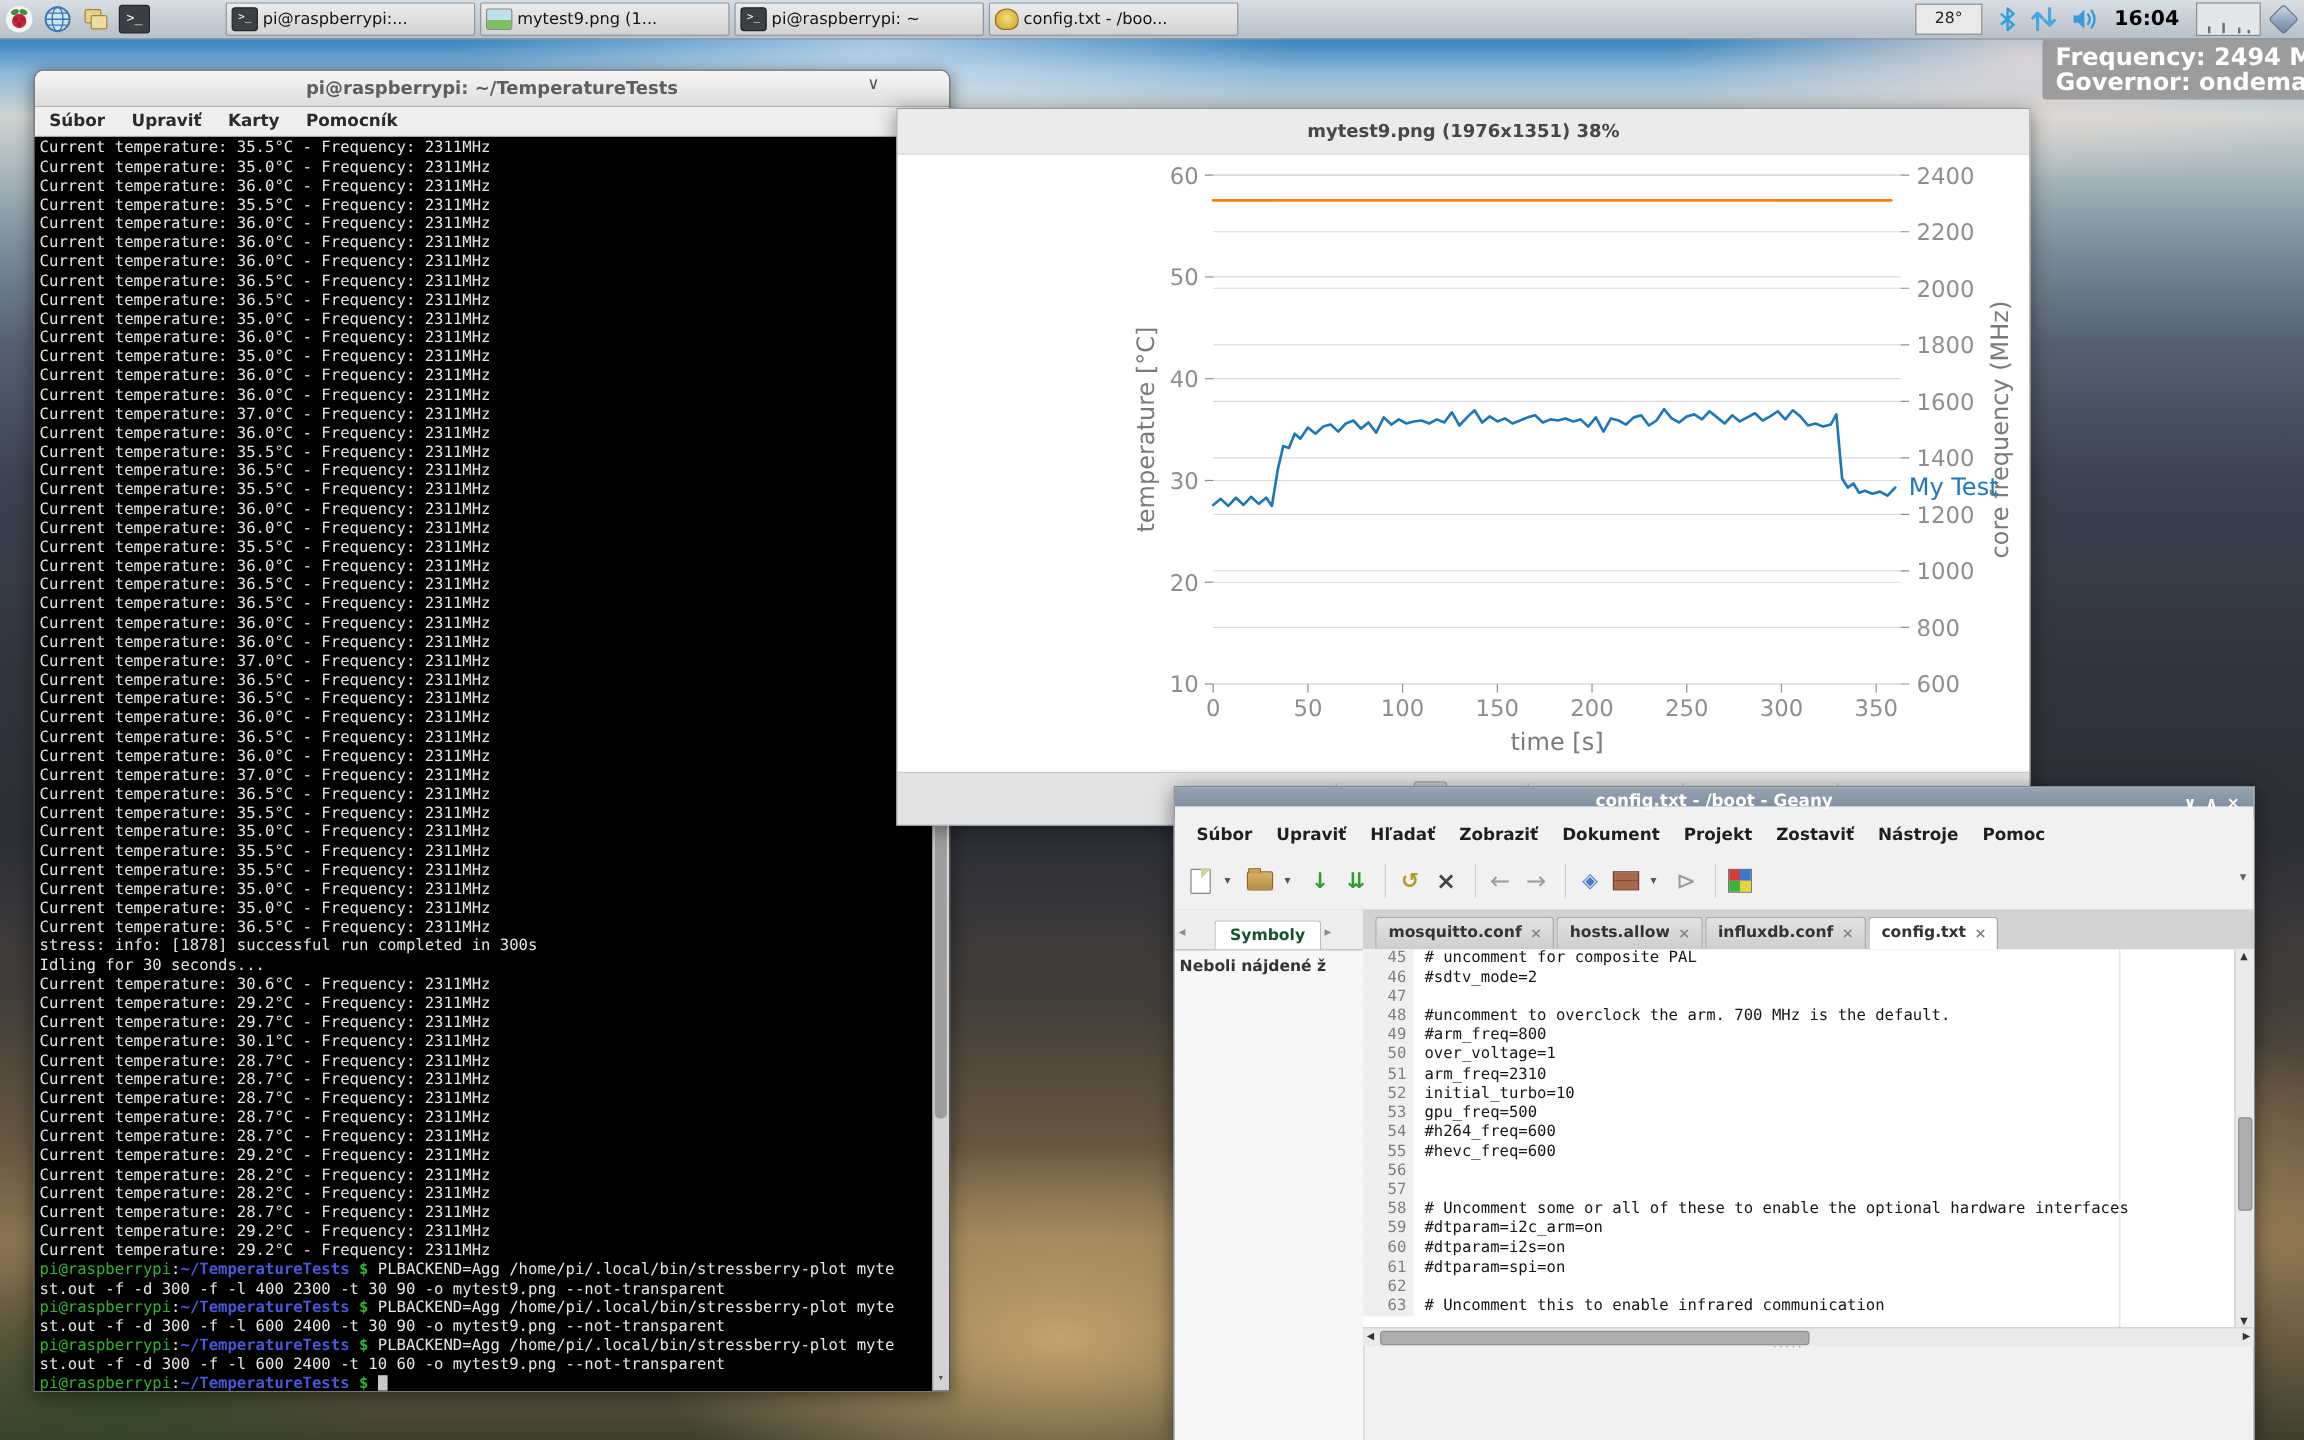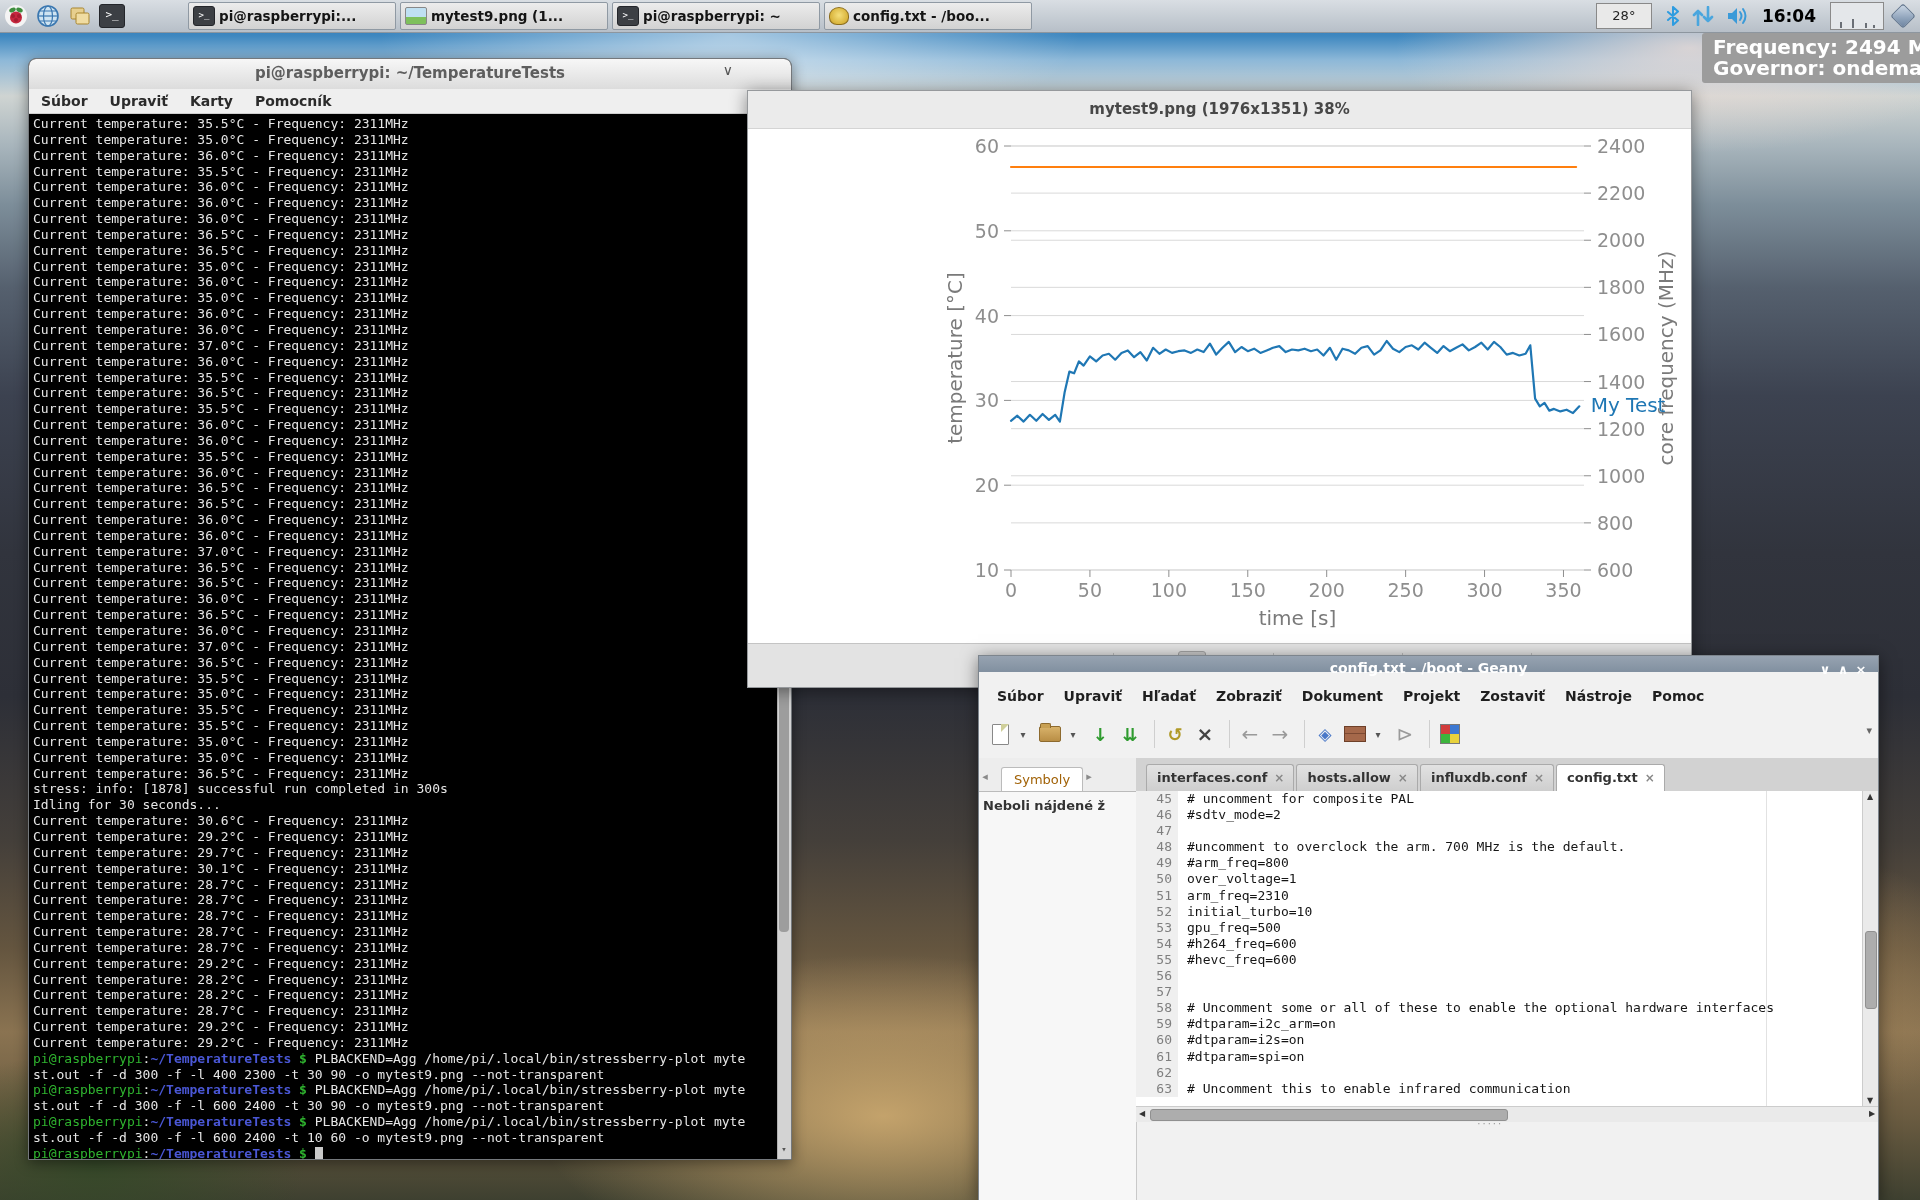--- a/index.html
+++ b/index.html
@@ -16,21 +16,21 @@
       linear-gradient(180deg,#1a63a8 0%,#3f88c0 3%,#8db8d8 5%,#cfd4d2 8%,#a9b6bd 12%,#7d8e9a 17%,#55606e 24%,#3c4250 33%,#31343d 46%,#2d2f37 58%,#443f3a 70%,#64553f 79%,#8a7351 86%,#6b5c41 93%,#3e4030 100%);}
   
   .taskbar{position:absolute;left:0;top:0;width:1920px;height:32px;z-index:40;
     background:linear-gradient(180deg,#d9dee3 0%,#c6cdd4 55%,#b7bfc8 100%);
     border-bottom:1px solid #8d969f;display:flex;align-items:center;}
   .launcher{width:28px;height:28px;margin:0 2px;display:flex;align-items:center;justify-content:center;}
   .win-btns{display:flex;margin-left:60px;}
   .win-btn{width:198px;height:26px;margin-right:4px;display:flex;align-items:center;
     background:linear-gradient(180deg,#ececec,#d2d2d2);border:1px solid #8f99a3;border-radius:2px;
     padding:0 4px;overflow:hidden;}
-  .win-btn .lbl{font-size:13.5px;font-weight:bold;color:#141414;white-space:nowrap;overflow:hidden;margin-left:4px;}
+  .win-btn .lbl{font-size:13.5px;font-weight:normal;color:#141414;white-space:nowrap;overflow:hidden;margin-left:4px;}
   .mini-term{width:20px;height:18px;background:#3c3f44;border:1px solid #23252a;border-radius:3px;
     color:#fff;font-size:9px;font-family:"DejaVu Sans Mono",monospace;line-height:16px;text-align:center;flex:none;}
   .mini-img{width:20px;height:16px;flex:none;border:1px solid #888;border-radius:2px;
     background:linear-gradient(180deg,#bfe0f2 55%,#7ec05c 55%);}
   .mini-geany{width:18px;height:16px;flex:none;border-radius:50% 50% 40% 40%;
     background:radial-gradient(circle at 50% 45%,#f5df7a 0%,#d9b43c 70%,#a9852c 100%);
     border:1px solid #8d6f1e;position:relative;}
   .tray{margin-left:auto;display:flex;align-items:center;height:32px;}
   .temp-box{width:54px;height:24px;background:#e9e9e9;border:1px solid #898989;
     font-size:13px;color:#222;text-align:center;line-height:23px;margin-right:14px;}
@@ -122,21 +122,21 @@
     linear-gradient(180deg,#a5684a 0 6px,#7d4a33 6px 7px,#a5684a 7px 14px);
     border:1px solid #6e4028;}
   .colors-ic{width:18px;height:18px;display:grid;grid-template-columns:9px 9px;grid-template-rows:9px 9px;border:1px solid #777;}
   .colors-ic i:nth-child(1){background:#d23c3c;}.colors-ic i:nth-child(2){background:#3c78d2;}
   .colors-ic i:nth-child(3){background:#3cb43c;}.colors-ic i:nth-child(4){background:#e8d23c;}
   .g-ovf{position:absolute;right:6px;top:68px;font-size:11px;color:#666;}
   .g-sidebar{position:absolute;left:0;top:102px;width:157px;bottom:0;background:#ededed;border-right:1px solid #c9c9c9;}
   .sb-head{height:33px;display:flex;align-items:flex-end;}
   .sb-arrow{width:12px;text-align:center;font-size:11px;color:#8a8a8a;padding-bottom:8px;}
   .sb-tab{background:#fff;border:1px solid #bbb;border-bottom:none;border-radius:3px 3px 0 0;
-    font-size:13px;font-weight:normal;color:#a16207;padding:4px 12px;margin-left:10px;}
+    font-size:13px;font-weight:bold;color:#14532d;padding:4px 12px;margin-left:21px;}
   .sb-body{background:#f7f7f7;border-top:1px solid #bbb;height:100%;
     font-size:13px;font-weight:600;color:#333;padding:6px 4px;white-space:nowrap;overflow:hidden;}
   .g-editor{position:absolute;left:157px;top:102px;right:0;bottom:0;}
   .g-tabs{height:33px;background:#d2d2d2;display:flex;align-items:flex-end;padding-left:10px;border-bottom:1px solid #b8b8b8;}
   .g-tab{background:linear-gradient(180deg,#e2e2e2,#cecece);border:1px solid #aaa;border-bottom:none;
     border-radius:3px 3px 0 0;padding:5px 9px 6px 10px;margin-right:2px;font-size:13px;font-weight:bold;color:#333;
     display:flex;align-items:center;}
   .g-tab.active{background:#fff;}
   .g-tab .x{color:#888;font-size:12px;margin-left:7px;font-weight:bold;}
   .code-wrap{position:absolute;left:0;top:33px;right:0;height:315px;background:#fff;overflow:hidden;}
@@ -513,21 +513,21 @@
     <div class="sb-head">
       <span class="sb-arrow">◂</span>
       <span class="sb-tab">Symboly</span>
       <span class="sb-arrow">▸</span>
     </div>
     <div class="sb-body">Neboli nájdené ž</div>
   </div>
   <div class="g-editor">
     <div class="g-tabs" id="g-tabs">
         <span class="g-tab">
-          <span>interfaces.conf</span>
+          <span>mosquitto.conf</span>
           <span class="x">×</span>
         </span>
         <span class="g-tab">
           <span>hosts.allow</span>
           <span class="x">×</span>
         </span>
         <span class="g-tab">
           <span>influxdb.conf</span>
           <span class="x">×</span>
         </span>

